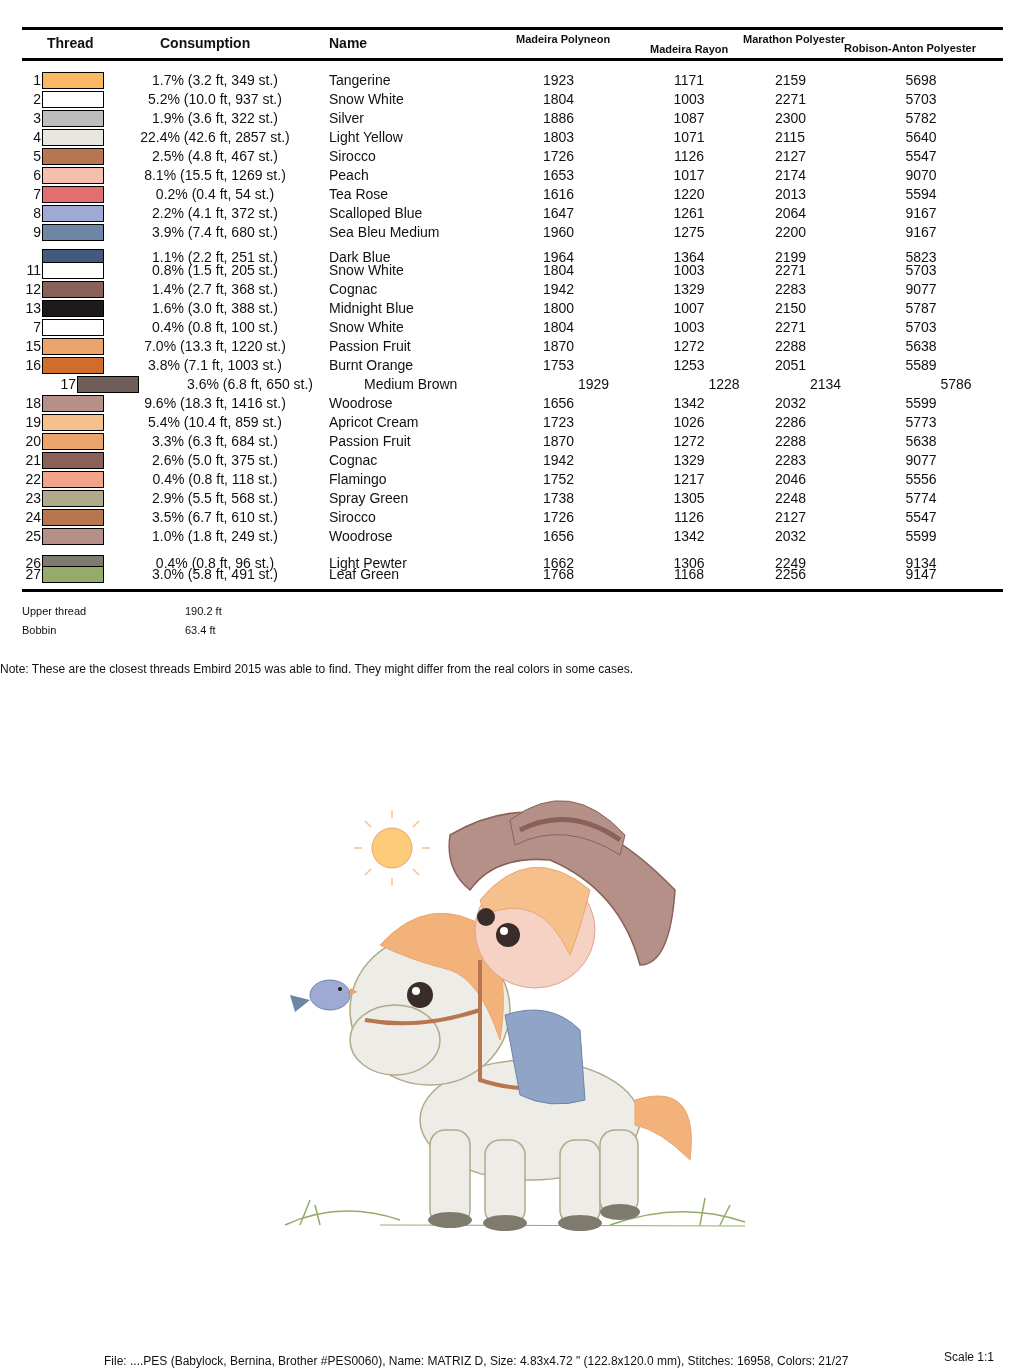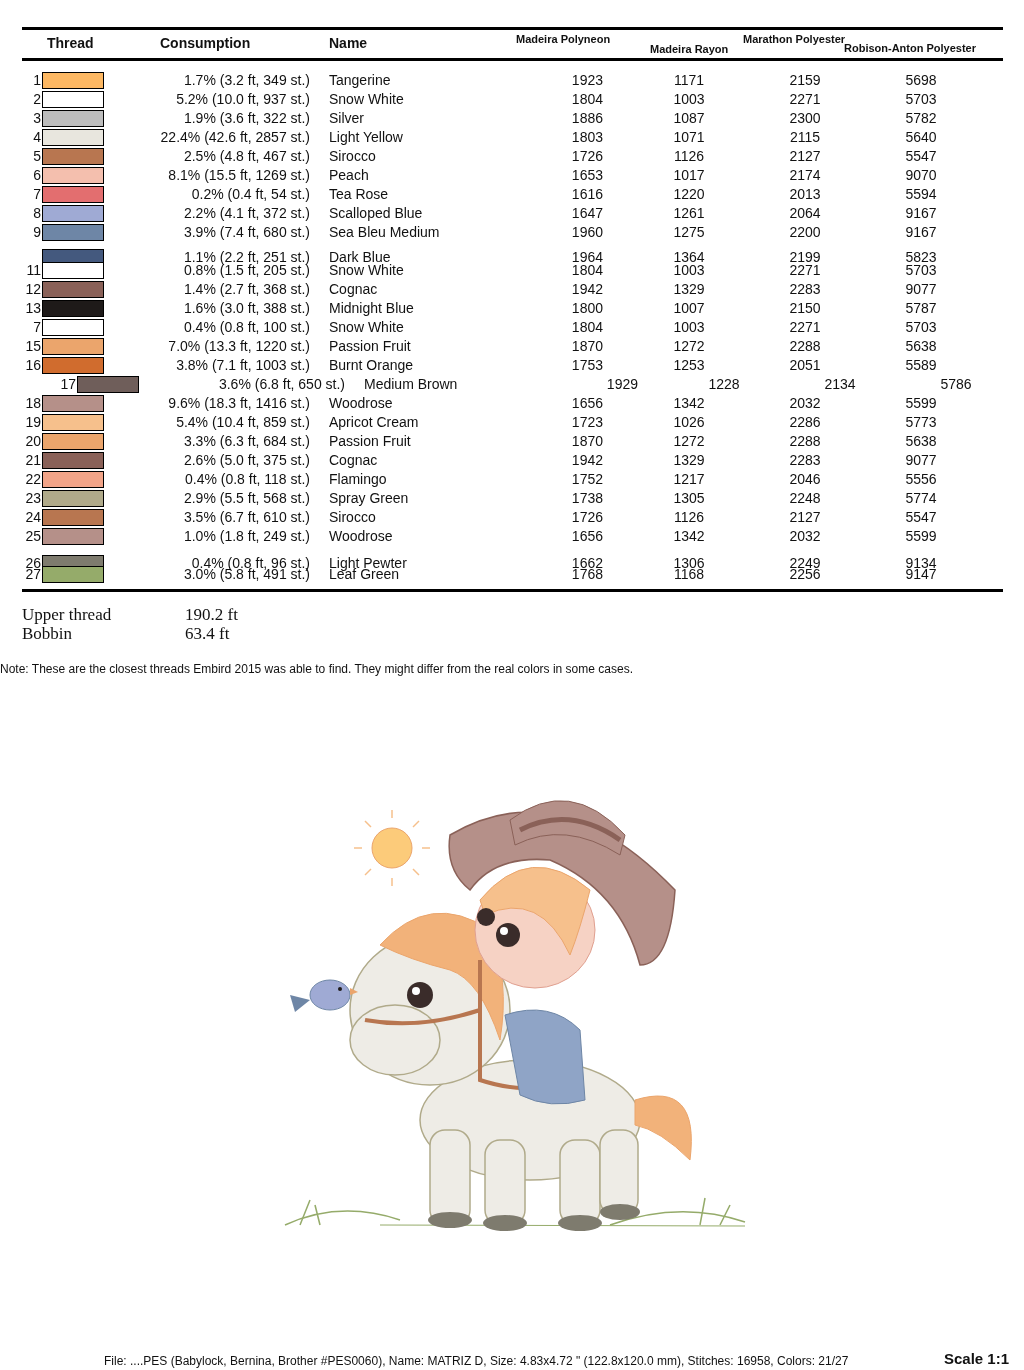--- a/index.html
+++ b/index.html
@@ -4,30 +4,30 @@
 <style>
   html, body { margin: 0; padding: 0; background: #ffffff; }
   body { width: 1024px; height: 1370px; position: relative; overflow: hidden;
          font-family: "Liberation Sans", "DejaVu Sans", sans-serif; color: #111; }
   .rule { position: absolute; left: 22px; width: 981px; height: 3px; background: #000; }
   .hdr { position: absolute; font-weight: bold; font-size: 14px; }
   .hdr.small { font-size: 11px; }
   .row { position: absolute; left: 0; width: 1024px; height: 19px; font-size: 14px; }
   .row .num { position: absolute; right: 983px; width: 30px; text-align: right; top: 0; line-height: 19px; }
   .row .swatch { position: absolute; left: 42px; top: 1px; width: 60px; height: 15px; border: 1px solid #000; }
-  .row .cons { position: absolute; left: 120px; width: 190px; text-align: right; line-height: 19px; }
+  .row .cons { position: absolute; left: 120px; width: 190px; text-align: center; line-height: 19px; }
   .row .name { position: absolute; left: 329px; line-height: 19px; }
-  .row .c1 { position: absolute; left: 543px; width: 60px; text-align: right; line-height: 19px; }
+  .row .c1 { position: absolute; left: 543px; width: 60px; text-align: left; line-height: 19px; }
   .row .c2 { position: absolute; left: 659px; width: 60px; text-align: center; line-height: 19px; }
-  .row .c3 { position: absolute; left: 775px; width: 60px; text-align: center; line-height: 19px; }
+  .row .c3 { position: absolute; left: 775px; width: 60px; text-align: left; line-height: 19px; }
   .row .c4 { position: absolute; left: 891px; width: 60px; text-align: center; line-height: 19px; }
-  .totals { position: absolute; font-size: 17px; font-family: Liberation Serif, serif; }
+  .totals { position: absolute; font-size: 11px; }
   .note { position: absolute; left: 0; top: 662px; font-size: 12px; }
   .footer { position: absolute; left: 104px; top: 1354px; font-size: 12px; }
-  .scale { position: absolute; left: 944px; top: 1350px; font-size: 15px; font-weight: bold; }
+  .scale { position: absolute; left: 944px; top: 1350px; font-size: 12px; font-weight: normal; }
   .design { position: absolute; left: 280px; top: 780px; width: 470px; height: 470px; }
 </style>
 </head>
 <body>
 
 <div class="rule" style="top:27px;"></div>
 <div class="rule" style="top:58px;"></div>
 
 <div class="hdr" style="left:47px; top:35px;">Thread</div>
 <div class="hdr" style="left:160px; top:35px;">Consumption</div>

